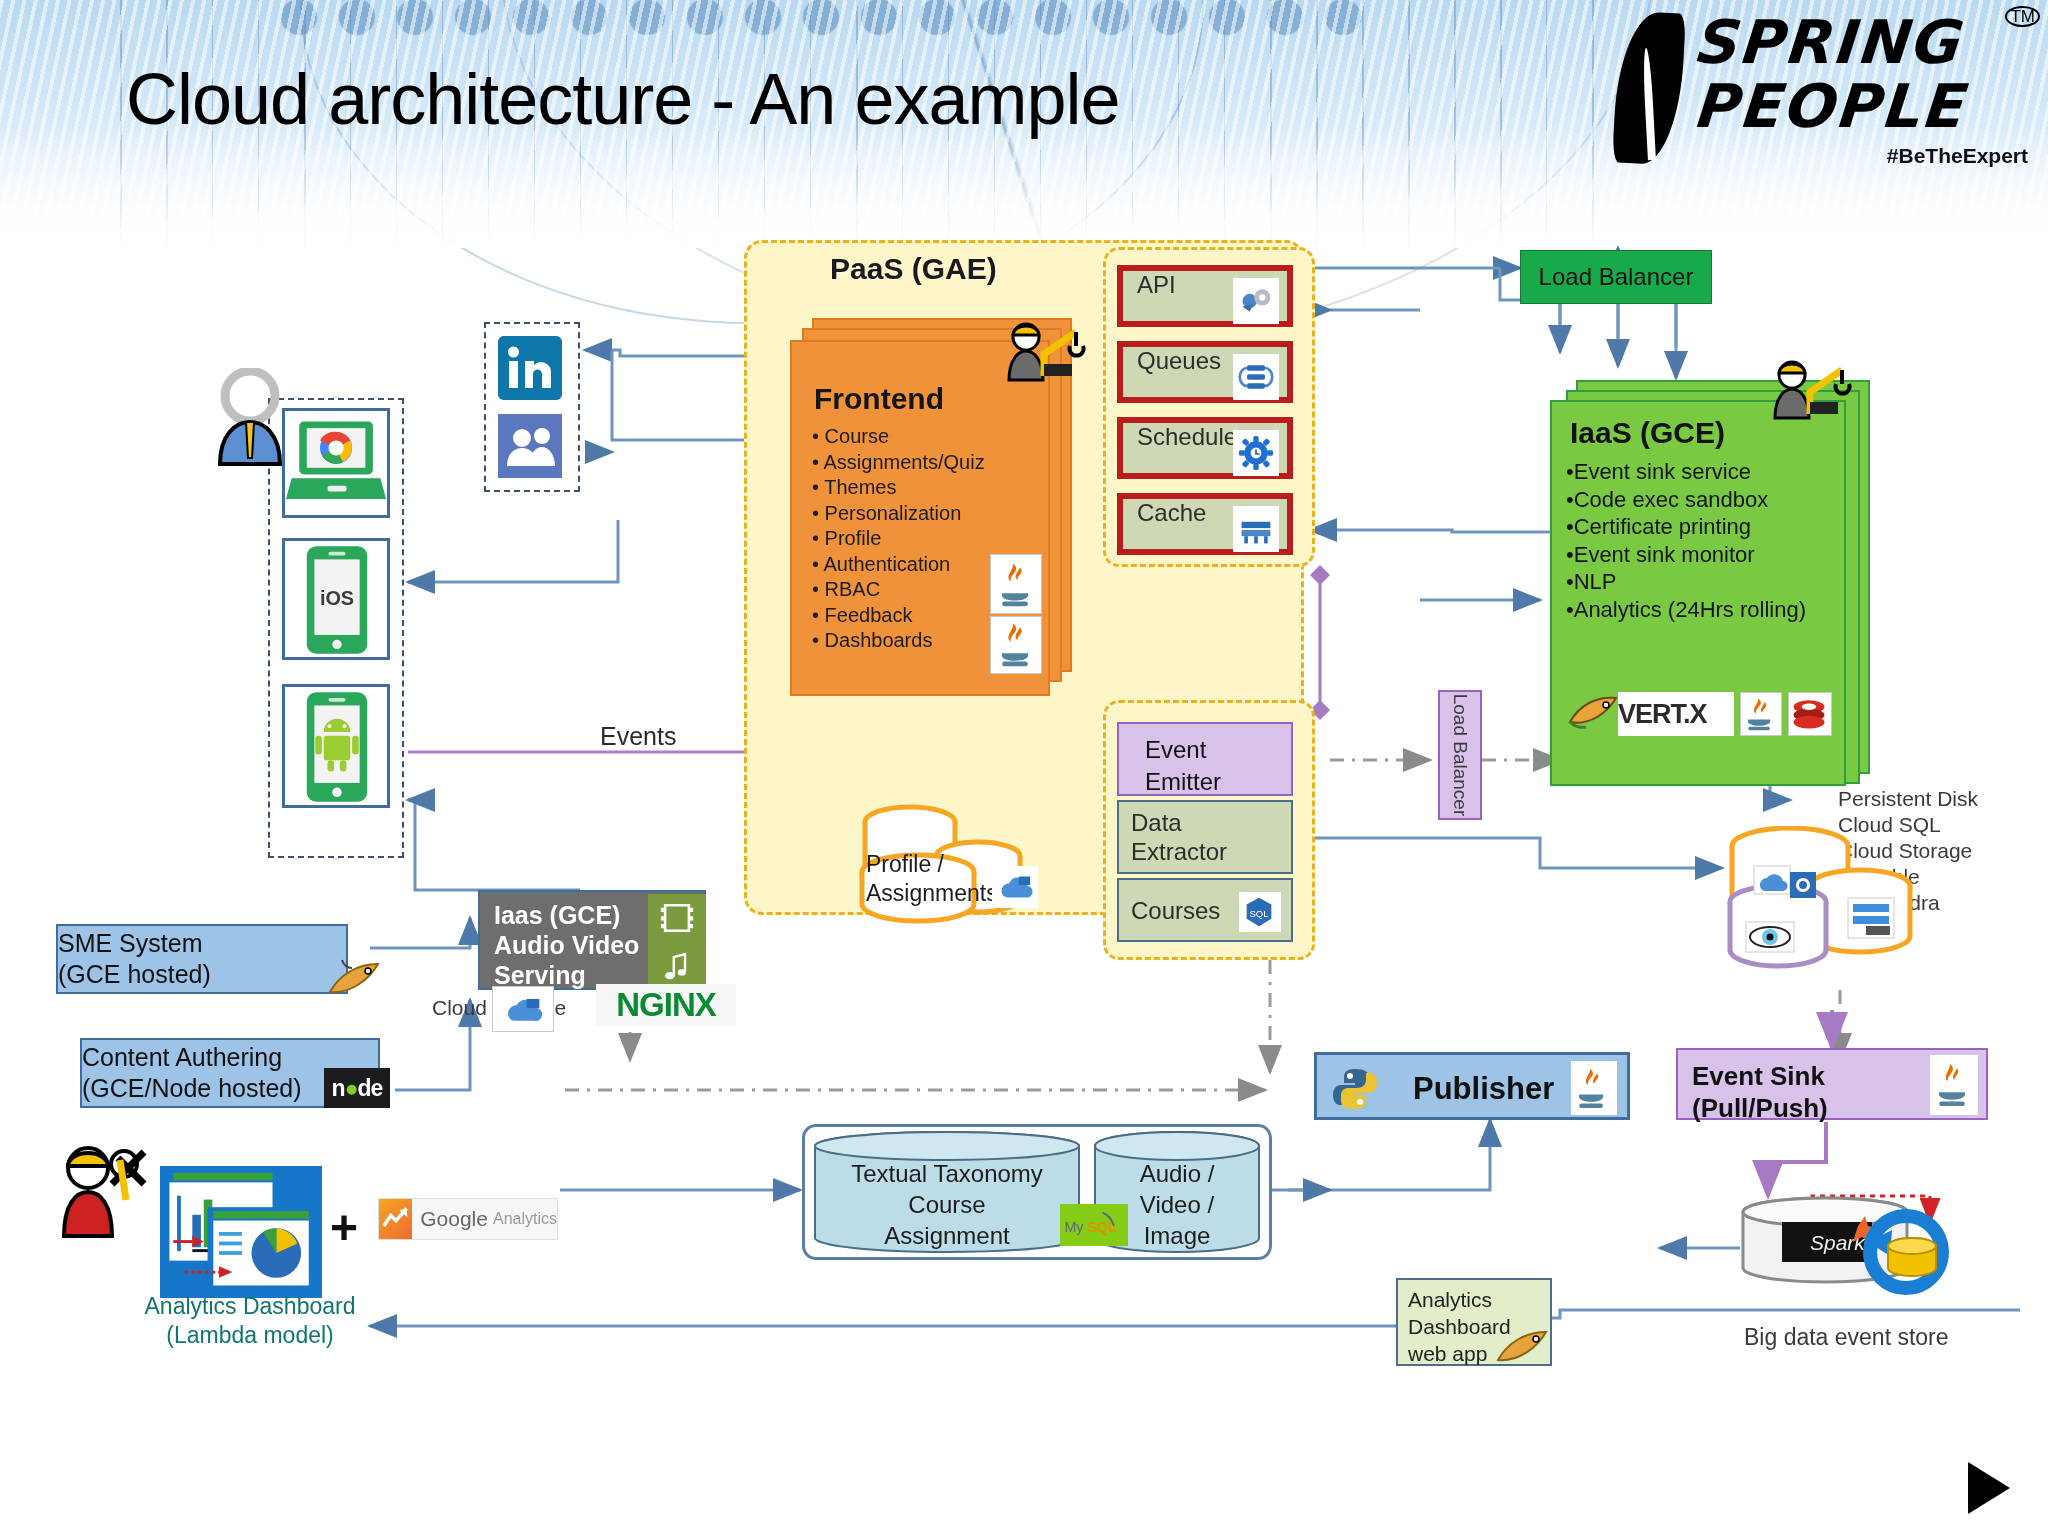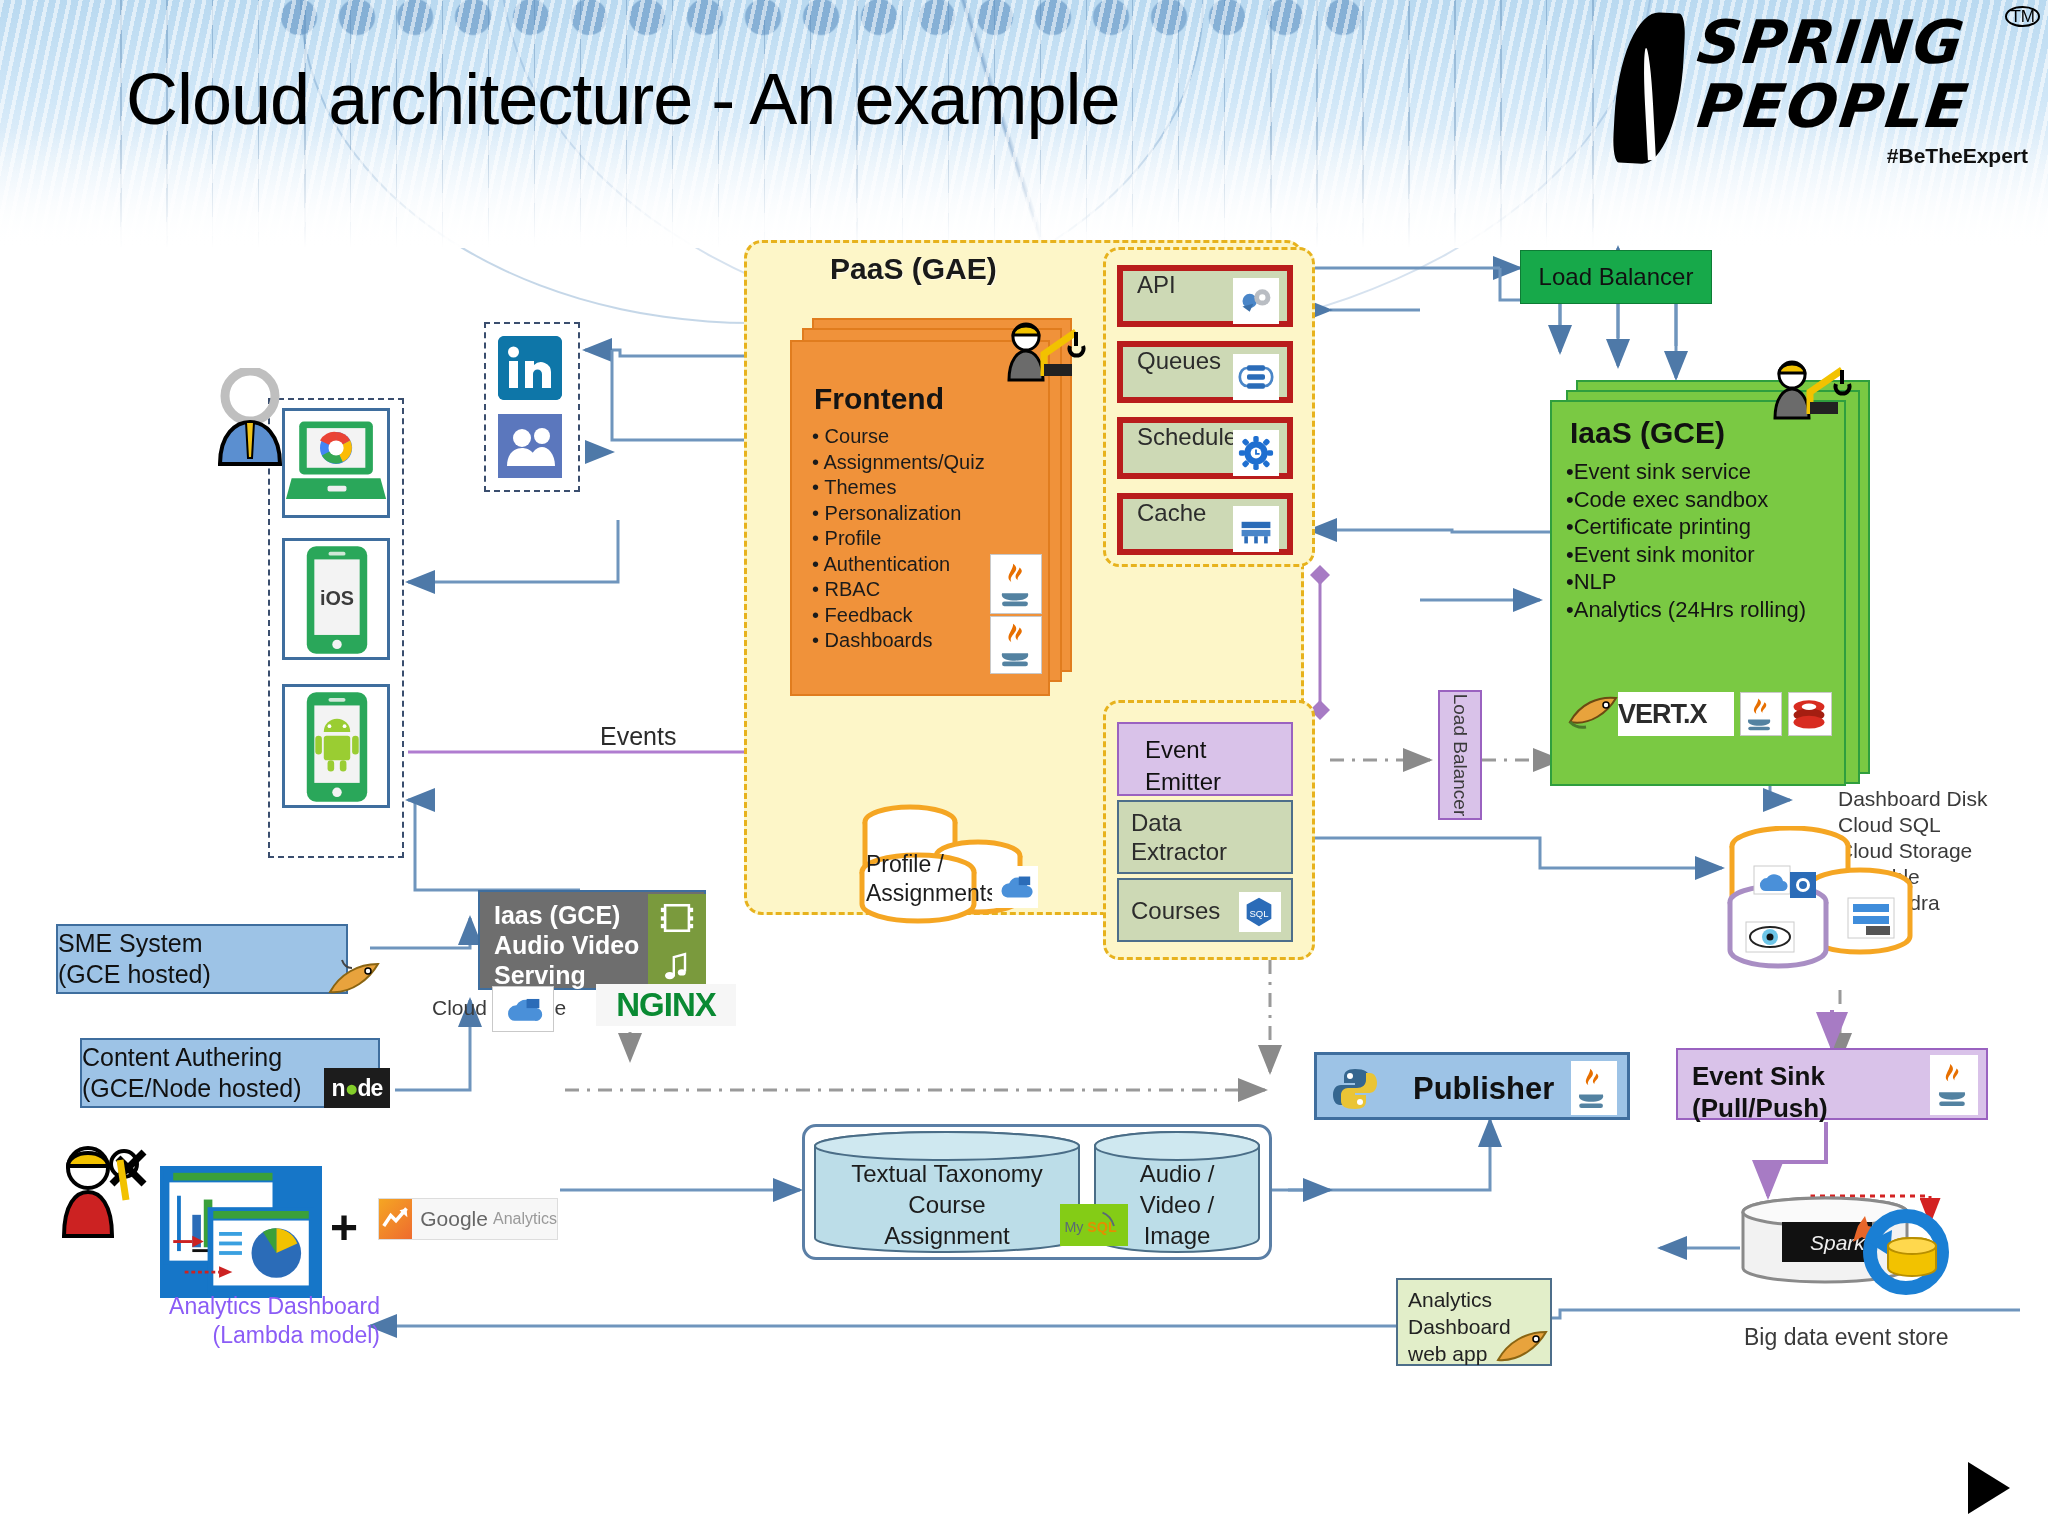--- a/index.html
+++ b/index.html
@@ -521,21 +521,21 @@
       <ellipse cx="22" cy="14" rx="8" ry="3.5" fill="#fff"></ellipse>
     </svg>
   </div>
 
   <div class="bx purbox" style="left:1438px;top:690px;width:44px;height:130px;">
     <span style="position:absolute;left:50%;top:50%;transform:translate(-50%,-50%) rotate(90deg);
                  white-space:nowrap;font-size:19px;font-weight:normal;color:#3a3a3a;">Load Balancer</span>
   </div>
 
   <div class="lbl" style="left:1838px;top:786px;font-size:21px;line-height:26px;color:#3a3a3a;">
-    <div>Dashboard Disk</div>
+    <div>Persistent Disk</div>
     <div>Cloud SQL</div>
     <div>Cloud Storage</div>
     <div>Big table</div>
     <div>Cassandra</div>
   </div>
 
   <div class="bx" style="left:1712px;top:826px;width:230px;height:160px;">
     <svg viewBox="0 0 230 160" width="230" height="160">
       <g fill="#fff" stroke="#f5a623" stroke-width="5">
         <ellipse cx="78" cy="20" rx="58" ry="18"></ellipse>
@@ -664,21 +664,21 @@
   <div class="bx" style="left:378px;top:1198px;width:180px;height:42px;background:#f7f7f7;border:1px solid #ddd;display:flex;align-items:center;">
     <div style="width:42px;height:40px;background:linear-gradient(135deg,#f5a623,#ee6b2f);display:flex;align-items:center;justify-content:center;">
       <svg viewBox="0 0 34 32" width="30" height="28">
         <path d="M3,24 L11,12 L17,18 L29,4" stroke="#fff" stroke-width="4" fill="none"></path>
         <polygon points="29,4 30,14 21,6" fill="#fff"></polygon>
       </svg>
     </div>
     <span style="font-size:21px;color:#666;margin-left:8px;">Google</span>
     <span style="font-size:16px;color:#999;margin-left:5px;">Analytics</span>
   </div>
-  <div class="lbl" style="left:120px;top:1292px;font-size:23px;color:#8b5cf6;line-height:29px;text-align:right;width:260px;">
+  <div class="lbl" style="left:120px;top:1292px;font-size:23px;color:#0f766e;line-height:29px;text-align:center;width:260px;">
     <div>Analytics Dashboard</div>
     <div>(Lambda model)</div>
   </div>
 
   <div class="bx" style="left:802px;top:1124px;width:470px;height:136px;border:3px solid #5b7fa6;border-radius:14px;background:#fff;"></div>
   <div class="bx" style="left:812px;top:1130px;width:270px;height:124px;">
     <svg viewBox="0 0 270 124" width="270" height="124">
       <ellipse cx="135" cy="16" rx="132" ry="14" fill="#bcdde8" stroke="#4a6d87" stroke-width="2"></ellipse>
       <path d="M3,16 v92 a132,14 0 0,0 264,0 v-92" fill="#bcdde8" stroke="#4a6d87" stroke-width="2"></path>
       <ellipse cx="135" cy="16" rx="132" ry="14" fill="#cfe8f0" stroke="#4a6d87" stroke-width="2"></ellipse>

